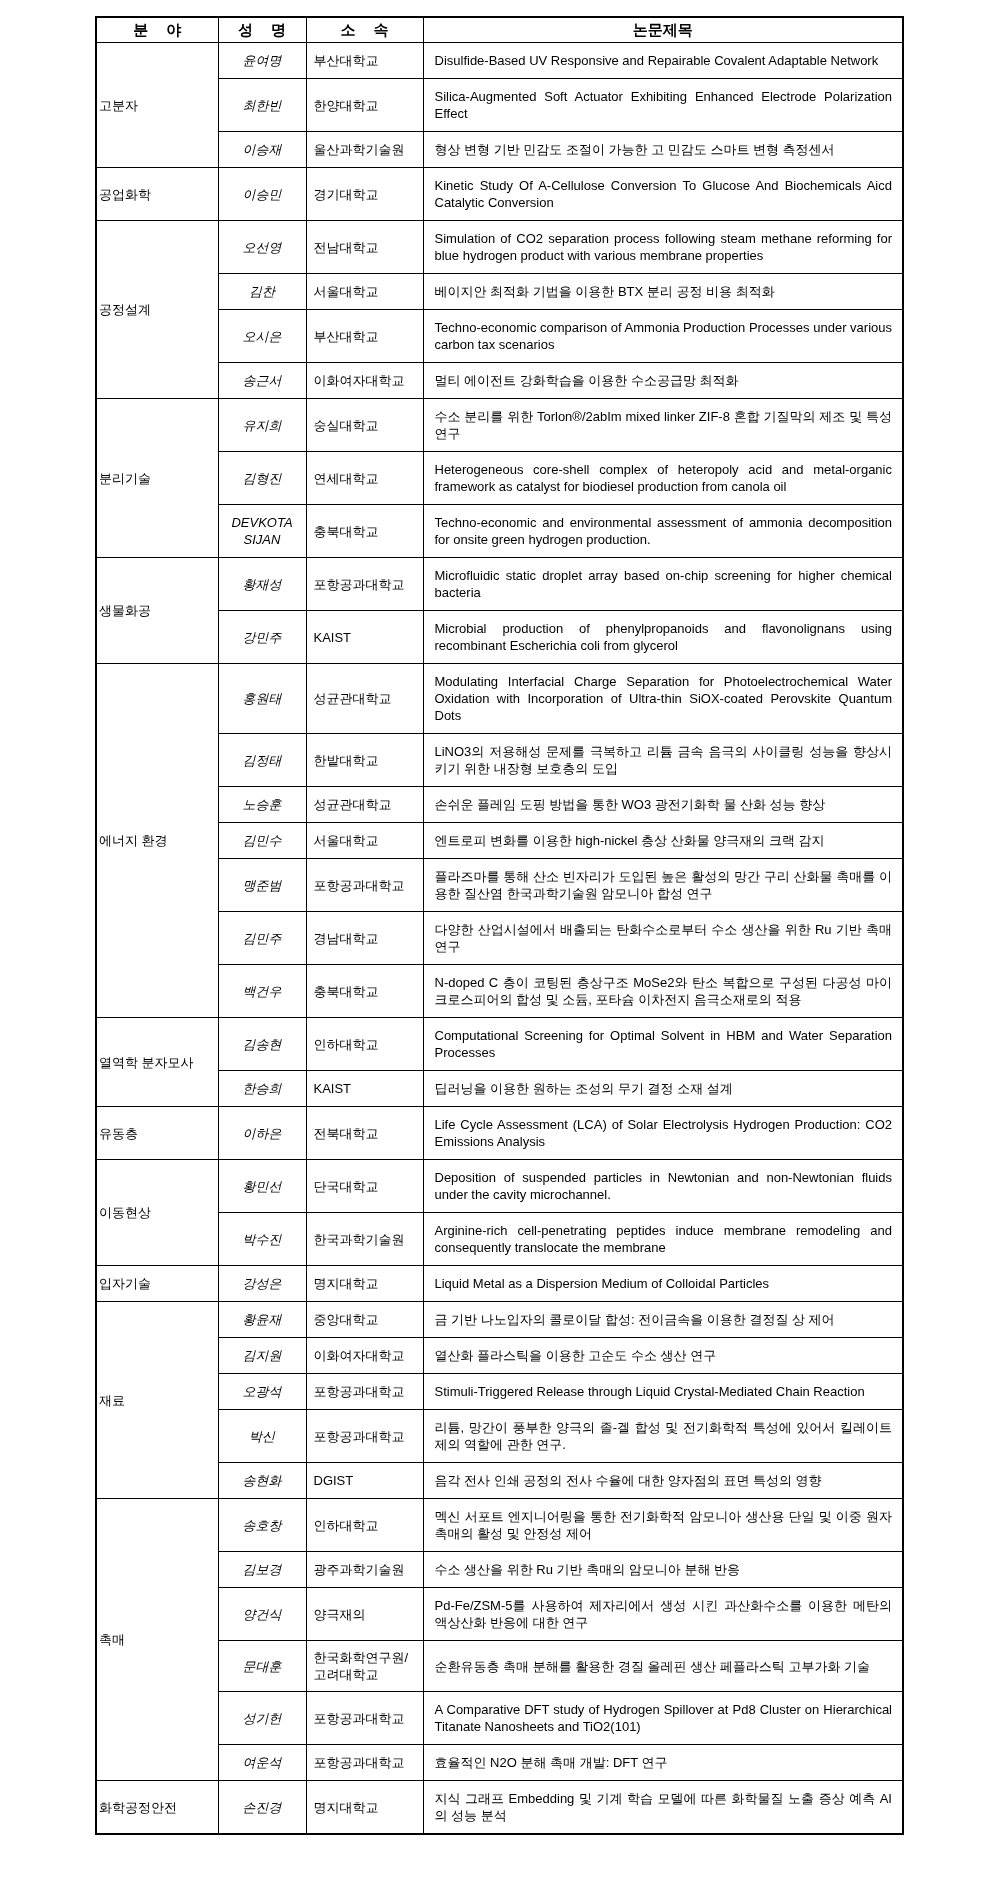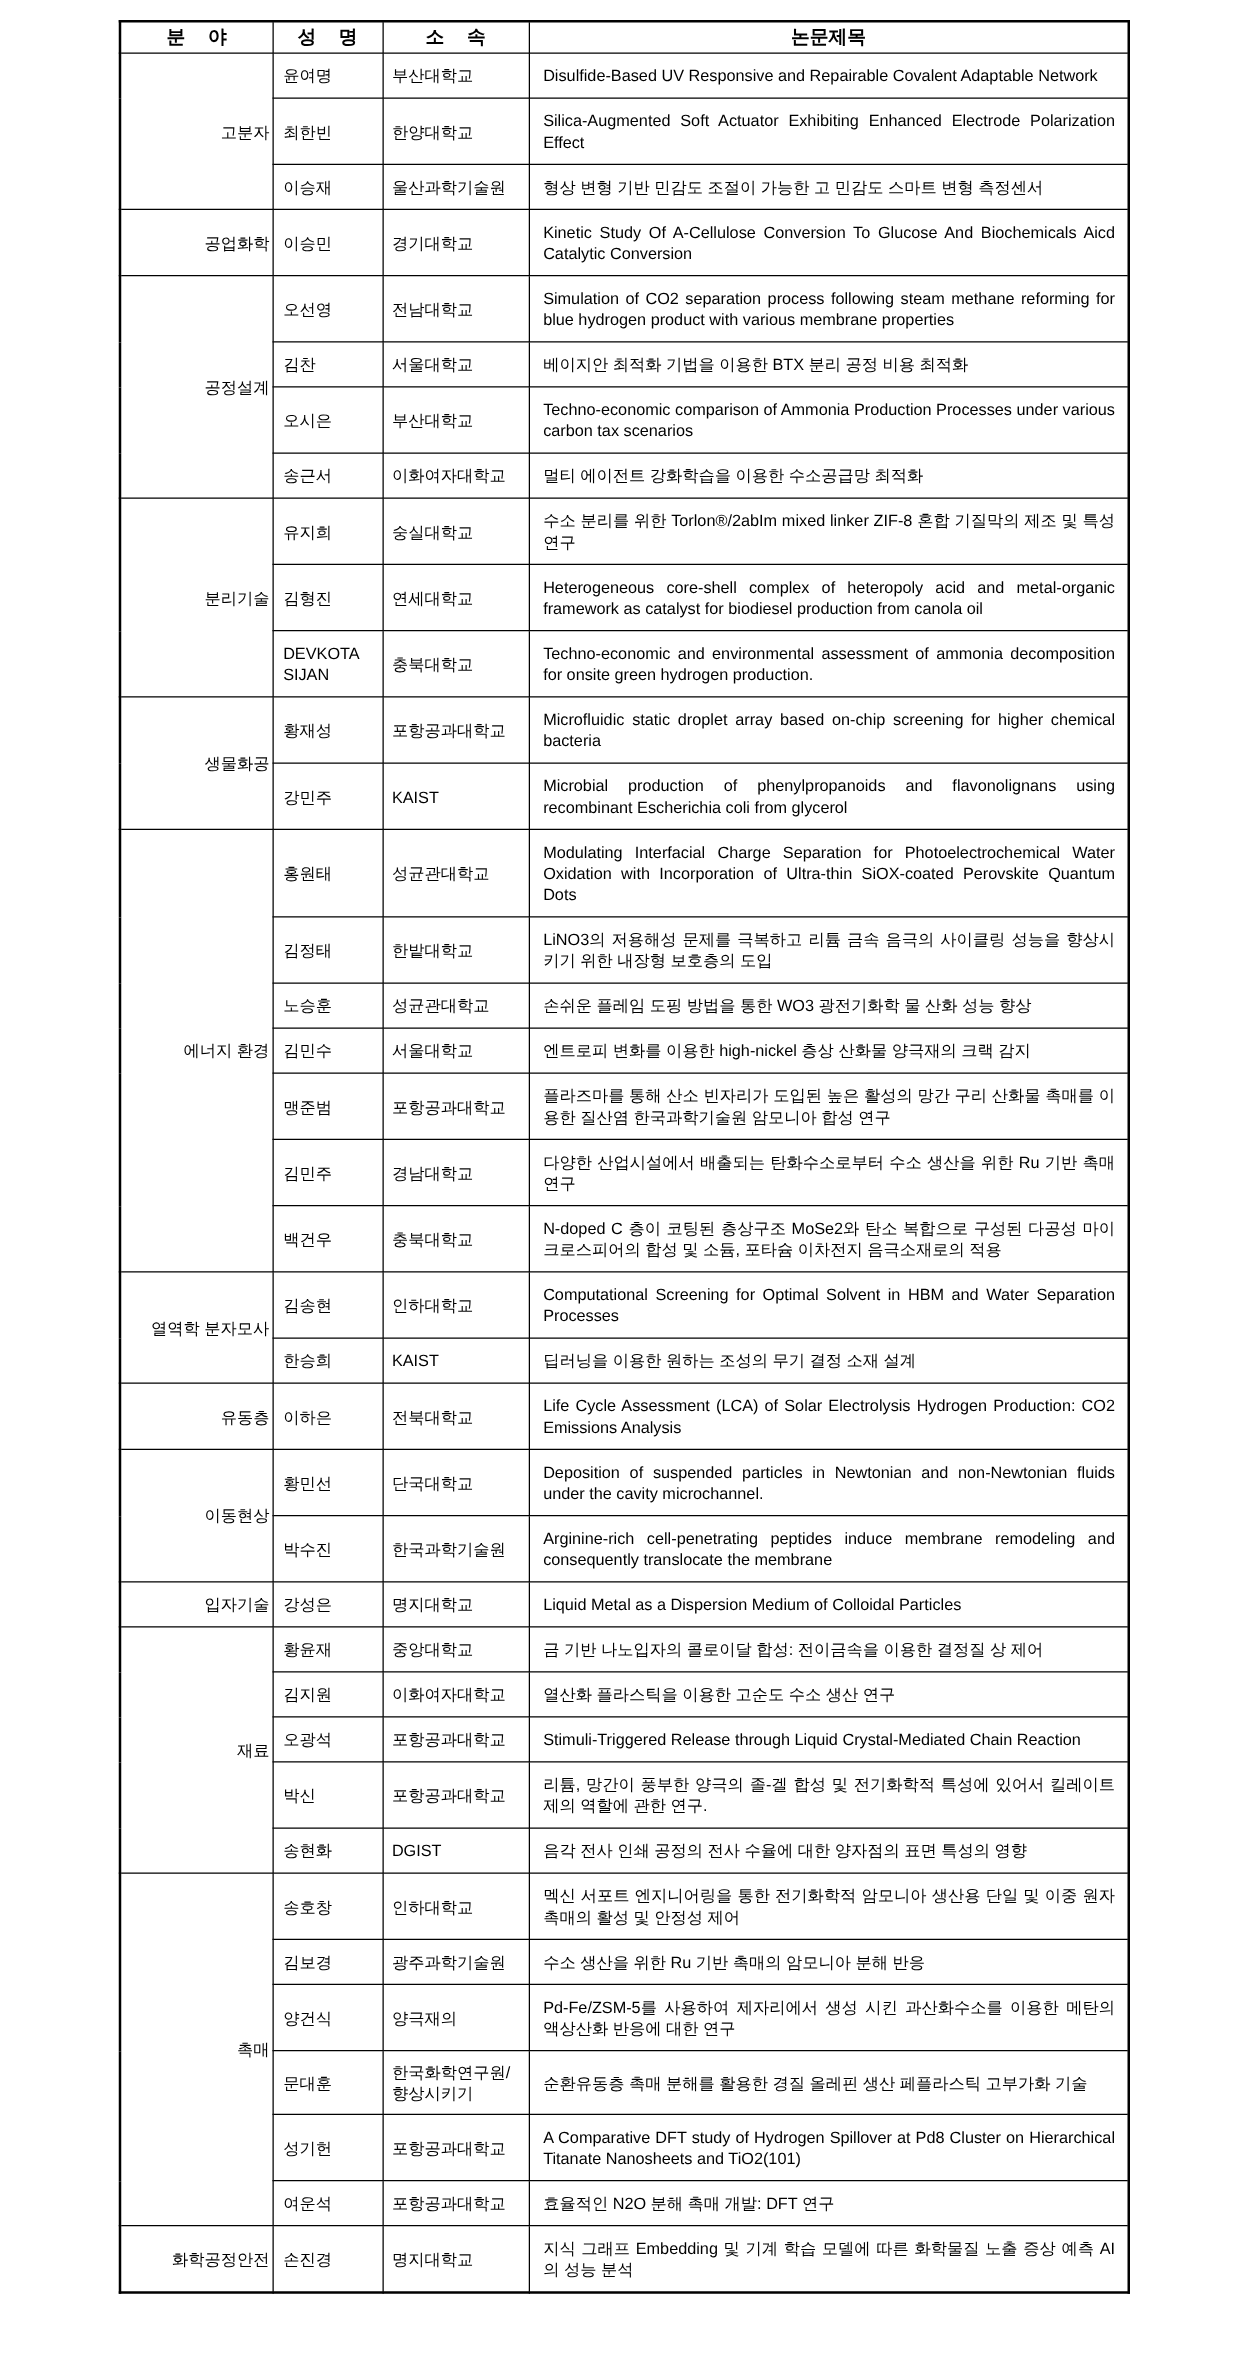--- a/index.html
+++ b/index.html
@@ -38,26 +38,27 @@
   }
   th {
     font-size: 15px;
     font-weight: bold;
     text-align: center;
     padding: 3px 0;
     word-spacing: 14px;
     line-height: 18px;
   }
   td.field {
-    text-align: right;
+    text-align: left;
     padding: 4px 2px;
   }
   td.name {
-    text-align: left;
+    text-align: center;
     padding: 8px 8px;
+    font-style: italic;
   }
   td.affiliation {
     text-align: left;
     padding: 8px 7px;
   }
   td.title {
     text-align: justify;
     padding: 9px 10px 9px 11px;
     margin-left: 12px;
   }
@@ -260,21 +261,21 @@
           <td class="affiliation">광주과학기술원</td>
           <td class="title">수소 생산을 위한 Ru 기반 촉매의 암모니아 분해 반응</td>
         </tr>
         <tr>
           <td class="name">양건식</td>
           <td class="affiliation">양극재의</td>
           <td class="title">Pd-Fe/ZSM-5를 사용하여 제자리에서 생성 시킨 과산화수소를 이용한 메탄의 액상산화 반응에 대한 연구</td>
         </tr>
         <tr>
           <td class="name">문대훈</td>
-          <td class="affiliation">한국화학연구원/향상시키기</td>
+          <td class="affiliation">한국화학연구원/고려대학교</td>
           <td class="title">순환유동층 촉매 분해를 활용한 경질 올레핀 생산 페플라스틱 고부가화 기술</td>
         </tr>
         <tr>
           <td class="name">성기헌</td>
           <td class="affiliation">포항공과대학교</td>
           <td class="title">A Comparative DFT study of Hydrogen Spillover at Pd8 Cluster on Hierarchical Titanate Nanosheets and TiO2(101)</td>
         </tr>
         <tr>
           <td class="name">여운석</td>
           <td class="affiliation">포항공과대학교</td>

